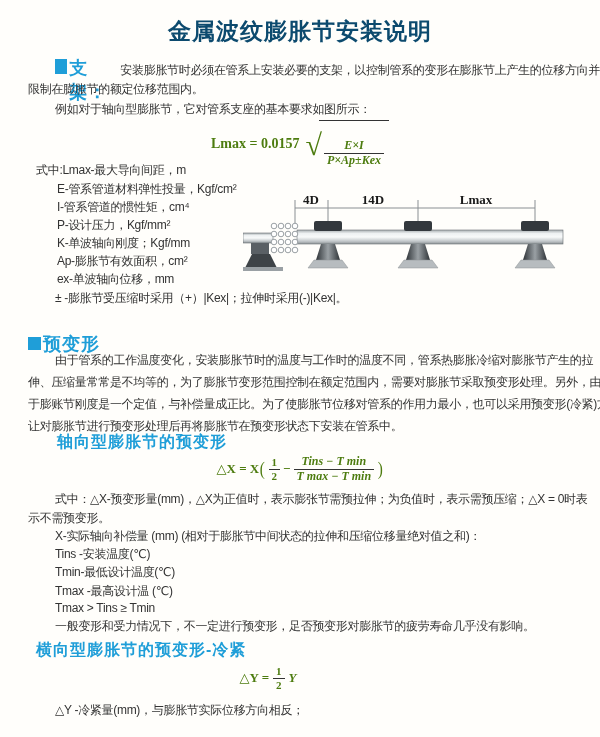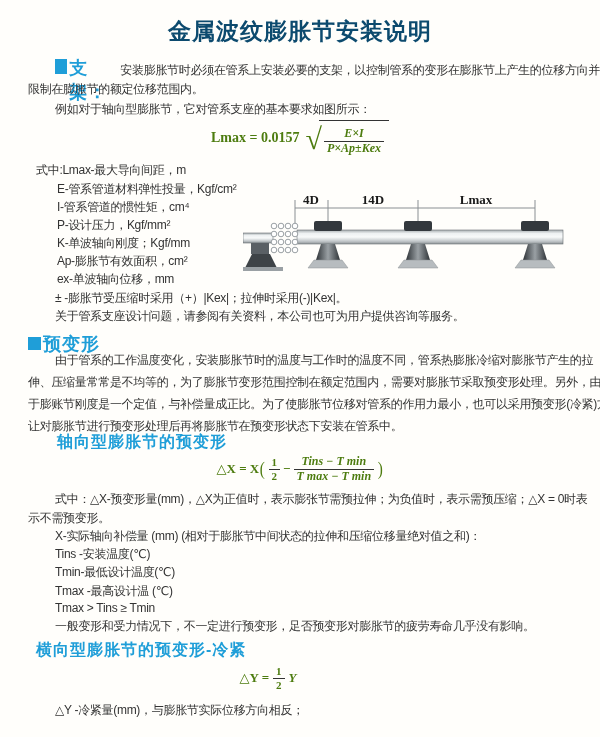--- a/index.html
+++ b/index.html
@@ -26,21 +26,21 @@
   .formula-row {
     left:0; width:600px; display:flex; justify-content:center; align-items:center;
     font-family:"Liberation Serif","DejaVu Serif",serif; font-weight:bold; color:#4d7c0f;
   }
   .frac { display:inline-flex; flex-direction:column; align-items:center; line-height:1.15; }
   .frac .den { border-top:1.2px solid #333; }
   .frac .num, .frac .den { padding:0 3px; }
   .ital { font-style:italic; }
   .sqrt { display:inline-flex; align-items:center; }
   .sqrt .rad { font-size:30px; font-weight:normal; line-height:1; transform:translateY(1px); margin-right:-3px; }
-  .sqrt .content { border-top:1.6px solid #333; padding:4px 5px 0 5px; }
+  .sqrt .content { border-top:1.6px solid #333; padding:16px 5px 0 5px; }
   .paren { font-size:19px; font-weight:normal; transform:scaleX(0.8); }
   .def-line { position:absolute; height:18px; }
 </style>
 </head>
 <body>
 
 <div class="page">
 
   <div class="abs page-title">金属波纹膨胀节安装说明</div>
 
@@ -66,21 +66,20 @@
   </div>
 
   <div class="def-line body-txt" style="left:36px; top:162px;">式中:Lmax-最大导向间距，m</div>
   <div class="def-line body-txt" style="left:57px; top:181px;">E-管系管道材料弹性投量，Kgf/cm²</div>
   <div class="def-line body-txt" style="left:57px; top:199px;">I-管系管道的惯性矩，cm⁴</div>
   <div class="def-line body-txt" style="left:57px; top:217px;">P-设计压力，Kgf/mm²</div>
   <div class="def-line body-txt" style="left:57px; top:235px;">K-单波轴向刚度；Kgf/mm</div>
   <div class="def-line body-txt" style="left:57px; top:253px;">Ap-膨胀节有效面积，cm²</div>
   <div class="def-line body-txt" style="left:57px; top:271px;">ex-单波轴向位移，mm</div>
   <div class="def-line body-txt" style="left:55px; top:290px;">± -膨胀节受压缩时采用（+）|Kex|；拉伸时采用(-)|Kex|。</div>
-  <div class="def-line body-txt" style="left:55px; top:308px;">关于管系支座设计问题，请参阅有关资料，本公司也可为用户提供咨询等服务。</div>
 
   <svg class="abs" style="left:243px; top:192px;" width="352" height="95" viewBox="0 0 352 95">
     <defs>
       <linearGradient id="pipeGrad" x1="0" y1="0" x2="0" y2="1">
         <stop offset="0" stop-color="#a8aeb1"></stop>
         <stop offset="0.25" stop-color="#eef1f2"></stop>
         <stop offset="0.5" stop-color="#f8fafa"></stop>
         <stop offset="0.8" stop-color="#c2c7ca"></stop>
         <stop offset="1" stop-color="#8f9598"></stop>
       </linearGradient>

